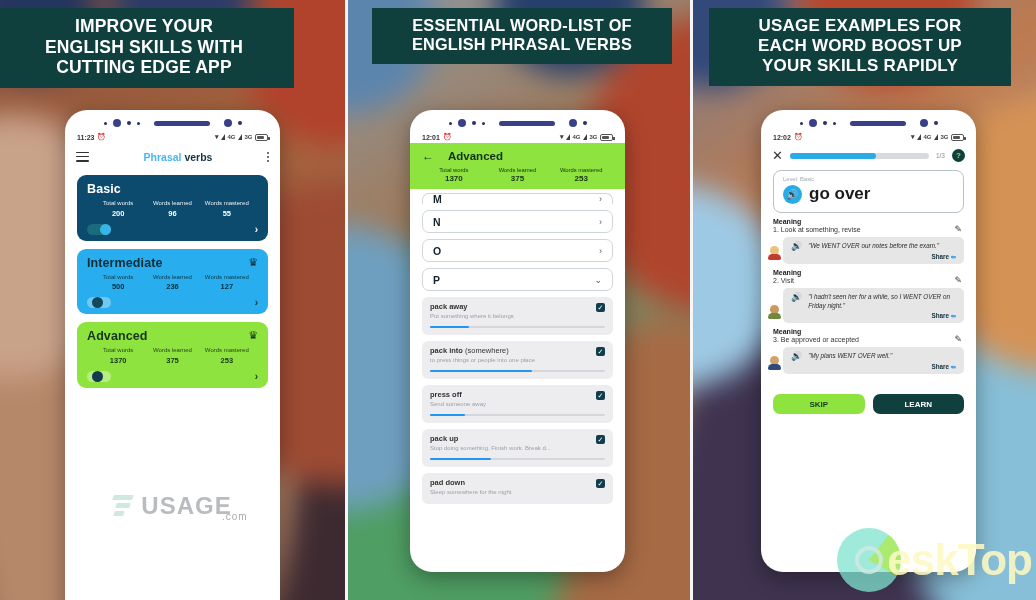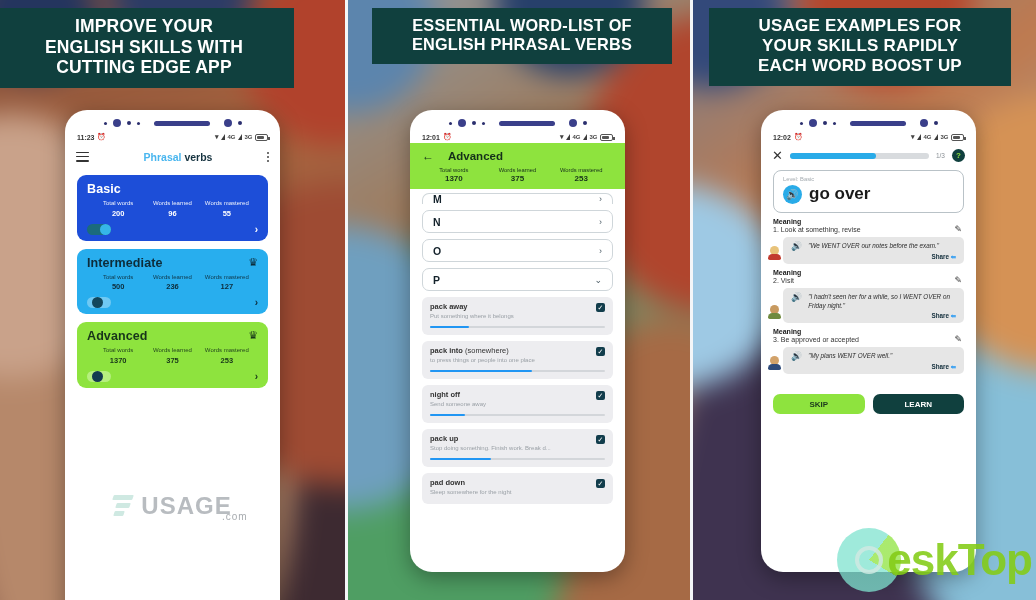--- a/index.html
+++ b/index.html
@@ -112,21 +112,21 @@
   .lcard .stats { display:flex; justify-content:space-between; margin-top:4px; padding:0 4px; }
   .lcard .stat { text-align:center; flex:1; }
   .lcard .stat .lbl { font-size:6px; line-height:1.25; opacity:.92; }
   .lcard .stat .val { font-size:7.5px; font-weight:bold; margin-top:1px; }
   .lcard .foot { display:flex; align-items:center; justify-content:space-between; margin-top:6px; }
   .toggle { width:24px; height:11px; border-radius:7px; position:relative; }
   .knob { position:absolute; width:11px; height:11px; border-radius:50%; top:0; }
   .chev { font-size:10px; font-weight:bold; }
   .crown { position:absolute; right:10px; top:7px; font-size:11px; }
 
-  .c-basic { background:#1d4ed8; color:#fff; }
+  .c-basic { background:#0c4a6e; color:#fff; }
   .c-basic .toggle { background:#1b6b7c; }
   .c-basic .knob { background:#36b6e8; right:0; }
   .c-inter { background:#28AEEE; color:#0d2c3a; }
   .c-inter .toggle { background:#6fc9f3; }
   .c-inter .knob { background:#12475c; left:5px; }
   .c-adv { background:#8EE33E; color:#17351a; }
   .c-adv .toggle { background:#b6ef7f; }
   .c-adv .knob { background:#133a50; left:5px; }
 
   
@@ -216,21 +216,21 @@
     position:absolute; inset:0; border-radius:50%;
     background:conic-gradient(from 200deg, #7fe3cf 0 55%, #8ee33e 55% 78%, #7fe3cf 78% 100%);
     opacity:.75;
   }
   .wm-inner {
     position:absolute; left:18px; top:18px; width:28px; height:28px; border-radius:50%;
     border:4px solid #cfe9e2; opacity:.85;
   }
   .wm-text { font-size:44px; font-weight:bold; color:#5ec6b0; opacity:.88;
              letter-spacing:-1px; margin-left:-14px; }
-  .wm-text .t2 { color:#84cc16;text-align:right; }
+  .wm-text .t2 { color:#fef9c3;text-align:right; }
 </style>
 </head>
 <body>
 
 <div class="stage">
 
   <div class="panel">
     <div class="blurwrap">
         <div class="bg bg-a"></div>
       </div>
@@ -480,21 +480,21 @@
         </div>
         <div class="wrow">
           <div class="wtitle"><span style="font-weight:bold">pack into</span> <span>(somewhere)</span></div>
           <div class="wdesc">to press things or people into one place</div>
           <div class="bar">
               <i style="width:58%"></i>
             </div>
           <div class="cbx">✓</div>
         </div>
         <div class="wrow">
-          <div class="wtitle"><span style="font-weight:bold">night off</span> <span></span></div>
+          <div class="wtitle"><span style="font-weight:bold">press off</span> <span></span></div>
           <div class="wdesc">Send someone away</div>
           <div class="bar">
               <i style="width:20%"></i>
             </div>
           <div class="cbx">✓</div>
         </div>
         <div class="wrow">
           <div class="wtitle"><span style="font-weight:bold">pack up</span> <span></span></div>
           <div class="wdesc">Stop doing something. Finish work. Break d...</div>
           <div class="bar">
@@ -511,22 +511,22 @@
     </div>
   </div>
 
   <div class="panel right">
     <div class="blurwrap">
         <div class="bg bg-c"></div>
       </div>
 
     <div class="banner banner-c">
       <div>USAGE EXAMPLES FOR</div>
+      <div>EACH WORD BOOST UP</div>
       <div>YOUR SKILLS RAPIDLY</div>
-      <div>EACH WORD BOOST UP</div>
     </div>
 
     <div class="phone p3">
       <div class="dots">
         <span class="dot d-xs"></span>
           <span class="dot d-md"></span>
           <span class="dot d-sm"></span>
           <span class="dot d-xs"></span>
         <span class="pill"></span>
         <span class="dot d-md"></span>

